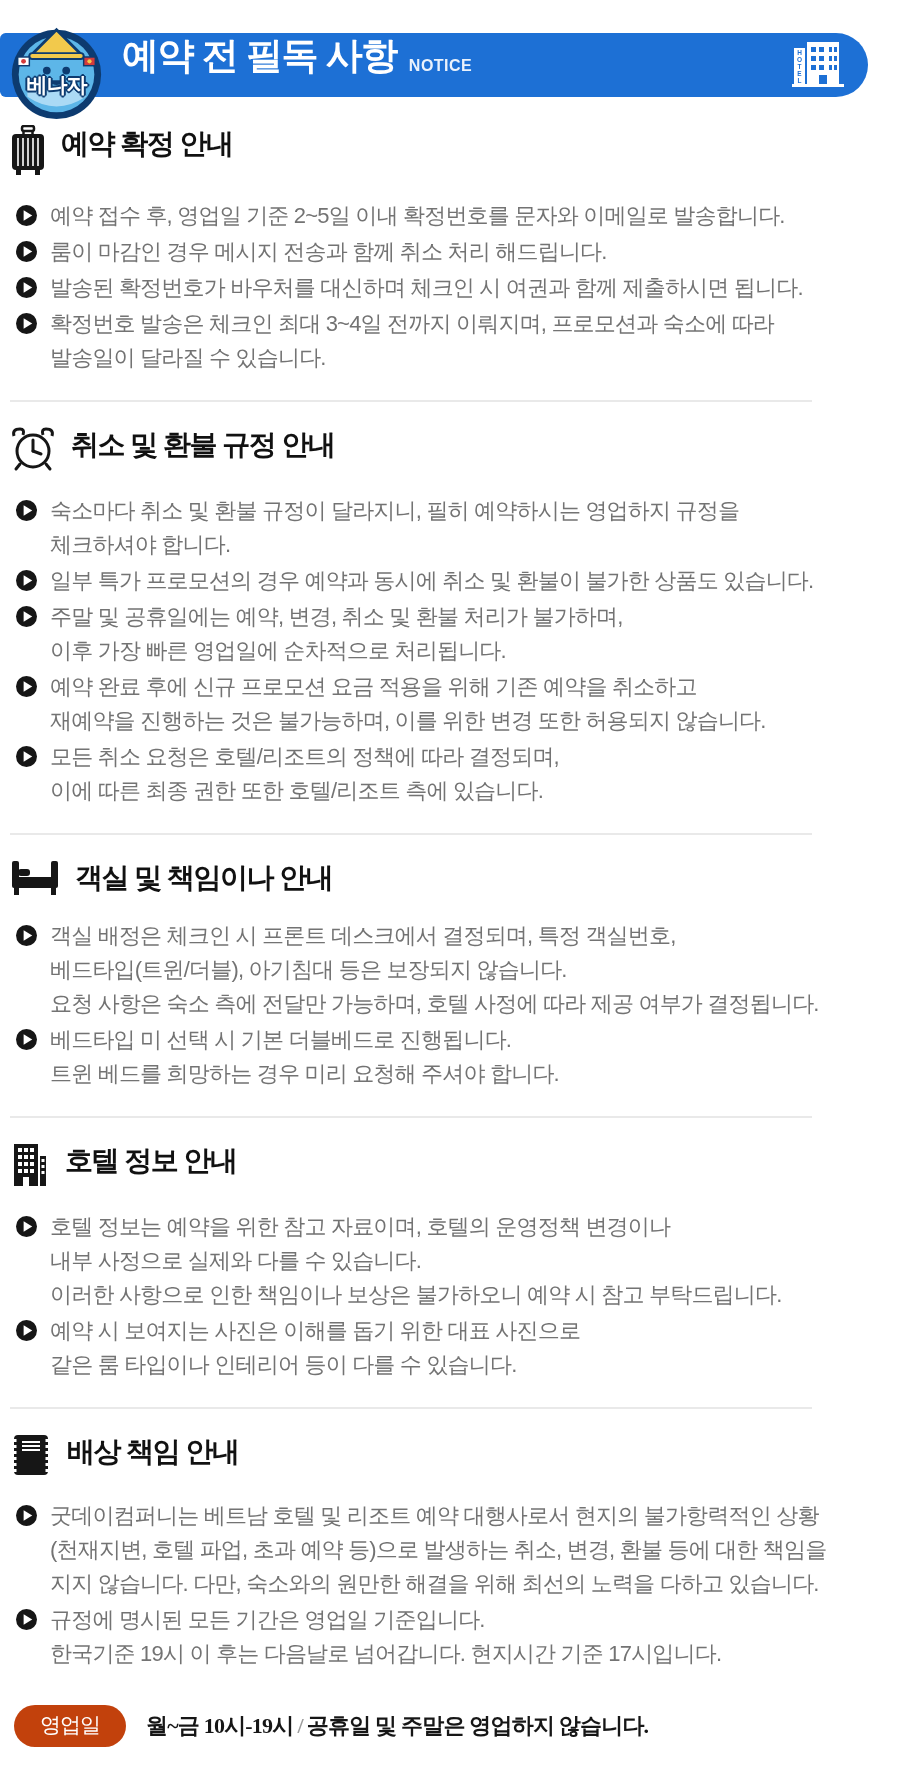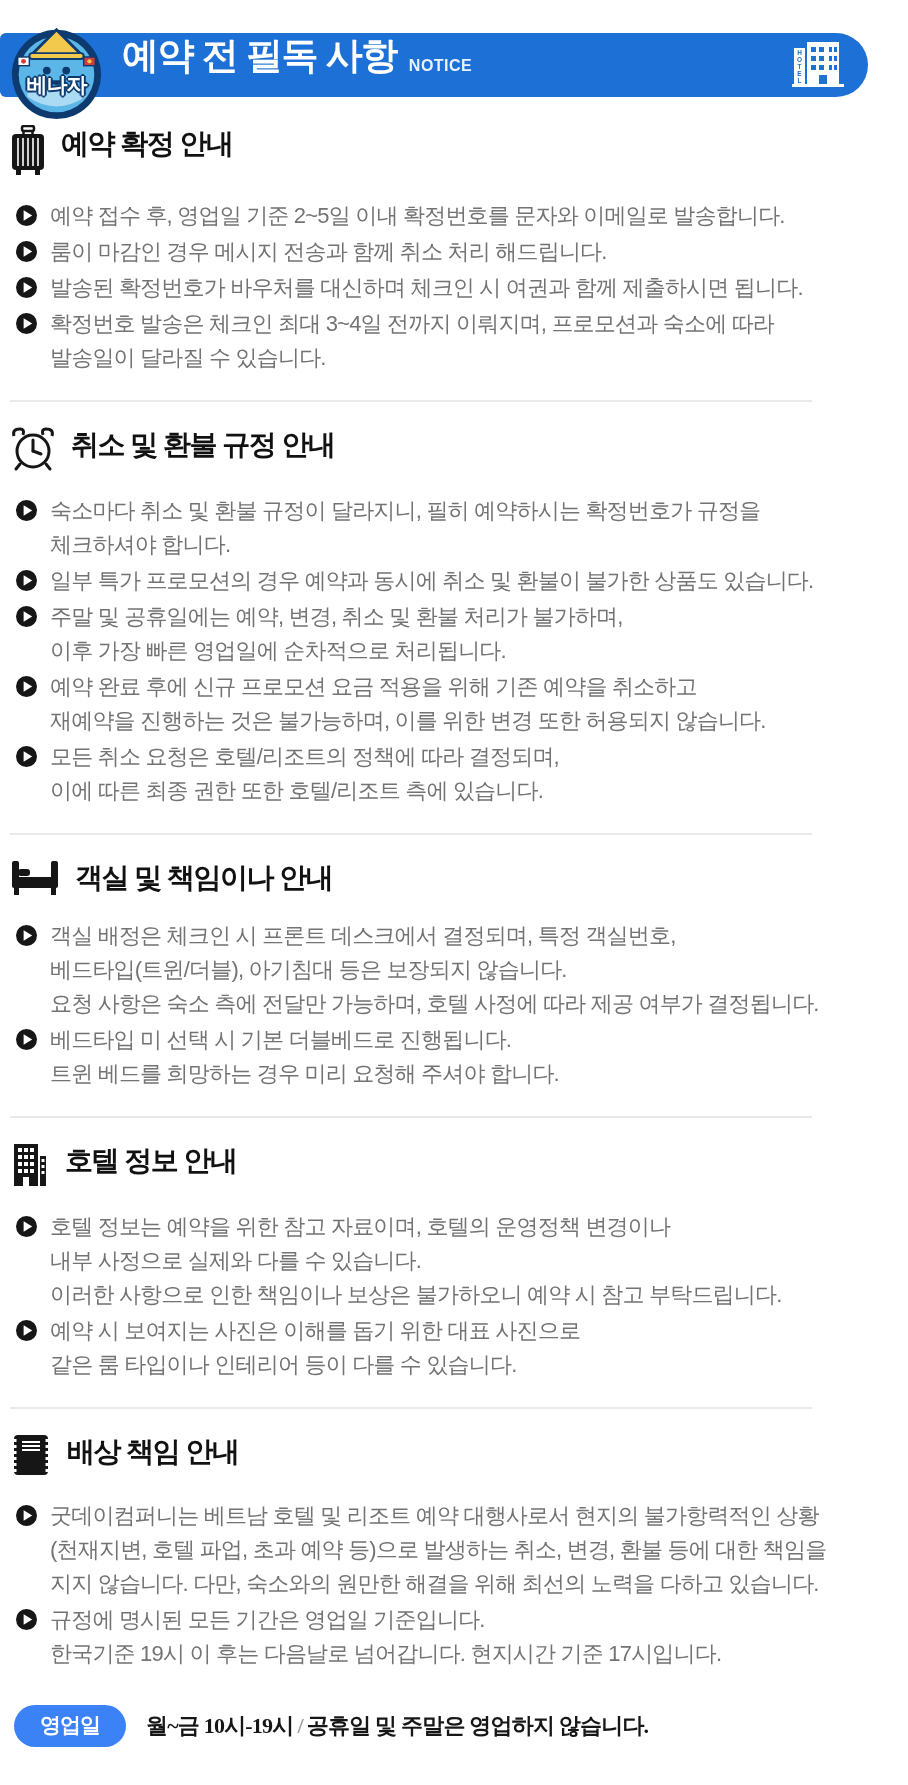--- a/index.html
+++ b/index.html
@@ -31,21 +31,21 @@
   .sec-title { margin:0; font-size:28px; font-weight:800; letter-spacing:-1.5px; color:#111; }
   ul.bullets { list-style:none; margin:0; padding:0 0 0 8px; }
   ul.bullets li { display:flex; gap:13px; margin:0 0 2px 0; }
   .bullet-ic { flex:0 0 21px; height:21px; margin-top:6px; }
   .li-text { margin:0; font-size:22px; line-height:34px; font-weight:500; letter-spacing:-0.8px; white-space:pre-line; color:#737373; }
   hr.divider { border:none; border-top:2px solid #e9e9e9; margin:25px 86px 24px 2px; }
 
   
   .footer { display:flex; align-items:center; gap:20px; margin:34px 0 0 6px; padding-bottom:50px; }
   .badge {
-    background:#3b82f6; color:#ffffff; font-size:21px; font-weight:700;
+    background:#c2410c; color:#ffffff; font-size:21px; font-weight:400;
     padding:6px 26px 8px 26px; border-radius:22px; letter-spacing:-1px;
   }
   .footer-text { font-size:22px; font-weight:800; letter-spacing:-0.8px;font-family:Liberation Serif, serif; }
   .footer-sep { color:#9c9c9c; font-weight:700; padding:0 4px; }
 </style>
 </head>
 <body>
 
 <header class="banner">
   <div class="mascot">
@@ -167,21 +167,21 @@
         </svg>
       </span>
       <h2 class="sec-title">취소 및 환불 규정 안내</h2>
     </div>
     <ul class="bullets">
       <li>
         <svg class="bullet-ic" viewBox="0 0 22 22">
             <circle cx="11" cy="11" r="11" fill="#161616"></circle>
             <path d="M8 5.5 L17 11 L8 16.5 Z" fill="#ffffff"></path>
           </svg>
-        <p class="li-text">숙소마다 취소 및 환불 규정이 달라지니, 필히 예약하시는 확정번호가 규정을
+        <p class="li-text">숙소마다 취소 및 환불 규정이 달라지니, 필히 예약하시는 영업하지 규정을
 체크하셔야 합니다.</p>
       </li>
       <li>
         <svg class="bullet-ic" viewBox="0 0 22 22">
             <circle cx="11" cy="11" r="11" fill="#161616"></circle>
             <path d="M8 5.5 L17 11 L8 16.5 Z" fill="#ffffff"></path>
           </svg>
         <p class="li-text">일부 특가 프로모션의 경우 예약과 동시에 취소 및 환불이 불가한 상품도 있습니다.</p>
       </li>
       <li>

